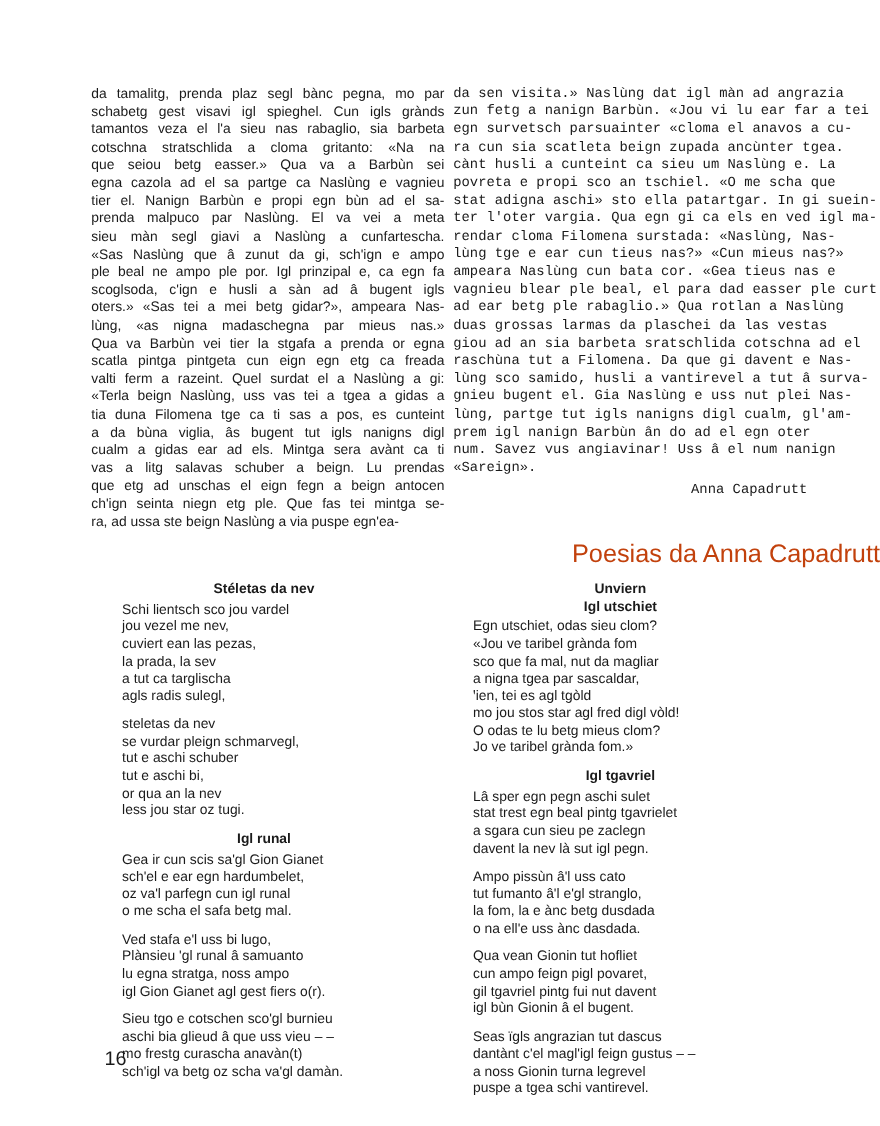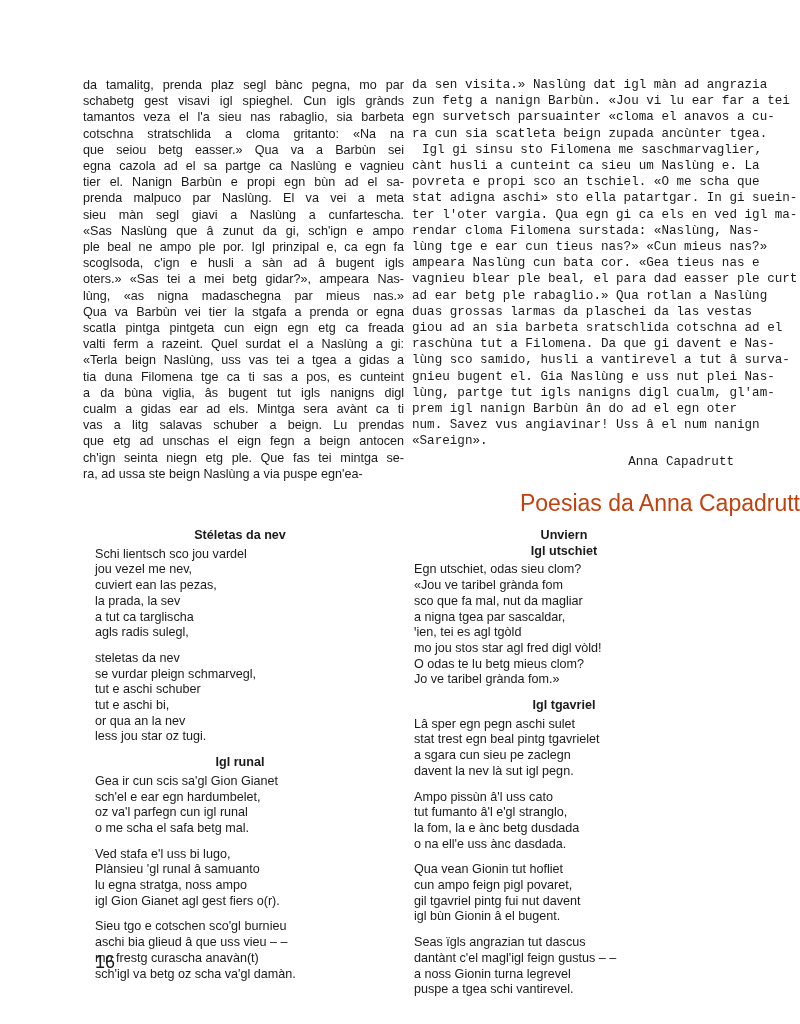--- a/index.html
+++ b/index.html
@@ -18,21 +18,21 @@
   .signature { display: block; text-align: right; margin-top: 4px; }
   #poems-title {
     position: absolute; left: 0; width: 800px; top: 490px; text-align: right;
     font-size: 23px; font-weight: normal; margin: 0; color: #c2410c;
   }
   .poem-col { position: absolute; font-size: 12.6px; line-height: 15.7px; }
   #poems-left { left: 95px; top: 528px; width: 290px; }
   #poems-right { left: 414px; top: 528px; width: 300px; }
   .poem-title { font-weight: bold; display: block; margin-bottom: 3px; text-align: center; }
   .poem-title.main { margin-bottom: 0; }
-  .stanza { margin-bottom: 10px; }
+  .stanza { margin-bottom: 10px; margin-left: 16px; }
   .stanza .vl { display: block; white-space: nowrap; }
   .poem { margin-bottom: 4px; }
   #page-number { position: absolute; left: 95px; top: 952px; font-size: 18px; }
 </style>
 </head>
 <body>
 
 <div id="story-left" class="col prose">
     <span class="line">da tamalitg, prenda plaz segl bànc pegna, mo par</span>
     <span class="line">schabetg gest visavi igl spieghel. Cun igls grànds</span>
@@ -58,21 +58,20 @@
     <span class="line">vas a litg salavas schuber a beign. Lu prendas</span>
     <span class="line">que etg ad unschas el eign fegn a beign antocen</span>
     <span class="line">ch'ign seinta niegn etg ple. Que fas tei mintga se-</span>
     <span class="line last">ra, ad ussa ste beign Naslùng a via puspe egn'ea-</span>
   </div>
 <div id="story-right" class="col prose">
     <span class="line">da sen visita.» Naslùng dat igl màn ad angrazia</span>
     <span class="line">zun fetg a nanign Barbùn. «Jou vi lu ear far a tei</span>
     <span class="line">egn survetsch parsuainter «cloma el anavos a cu-</span>
     <span class="line last">ra cun sia scatleta beign zupada ancùnter tgea.</span>
-    <span class="line indent">Igl gi sinsu sto Filomena me saschmarvaglier,</span>
     <span class="line">cànt husli a cunteint ca sieu um Naslùng e. La</span>
     <span class="line">povreta e propi sco an tschiel. «O me scha que</span>
     <span class="line">stat adigna aschi» sto ella patartgar. In gi suein-</span>
     <span class="line">ter l'oter vargia. Qua egn gi ca els en ved igl ma-</span>
     <span class="line">rendar cloma Filomena surstada: «Naslùng, Nas-</span>
     <span class="line">lùng tge e ear cun tieus nas?» «Cun mieus nas?»</span>
     <span class="line">ampeara Naslùng cun bata cor. «Gea tieus nas e</span>
     <span class="line">vagnieu blear ple beal, el para dad easser ple curt</span>
     <span class="line">ad ear betg ple rabaglio.» Qua rotlan a Naslùng</span>
     <span class="line">duas grossas larmas da plaschei da las vestas</span>

